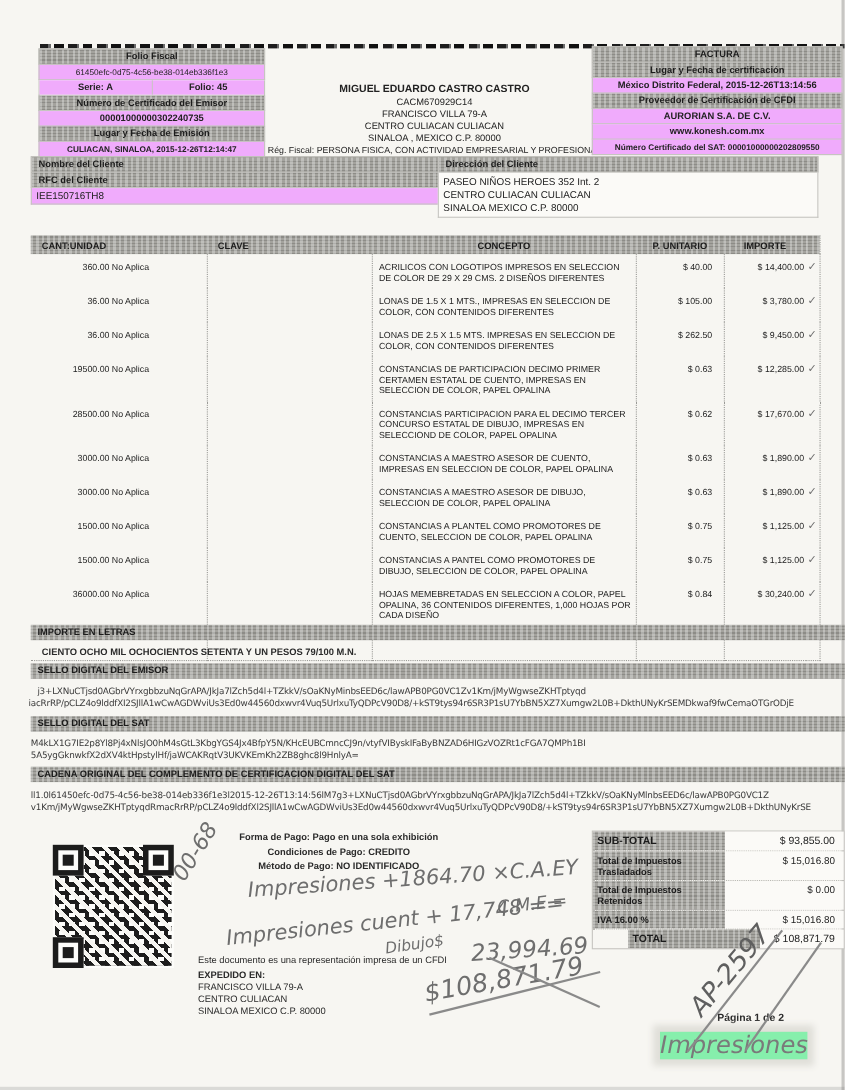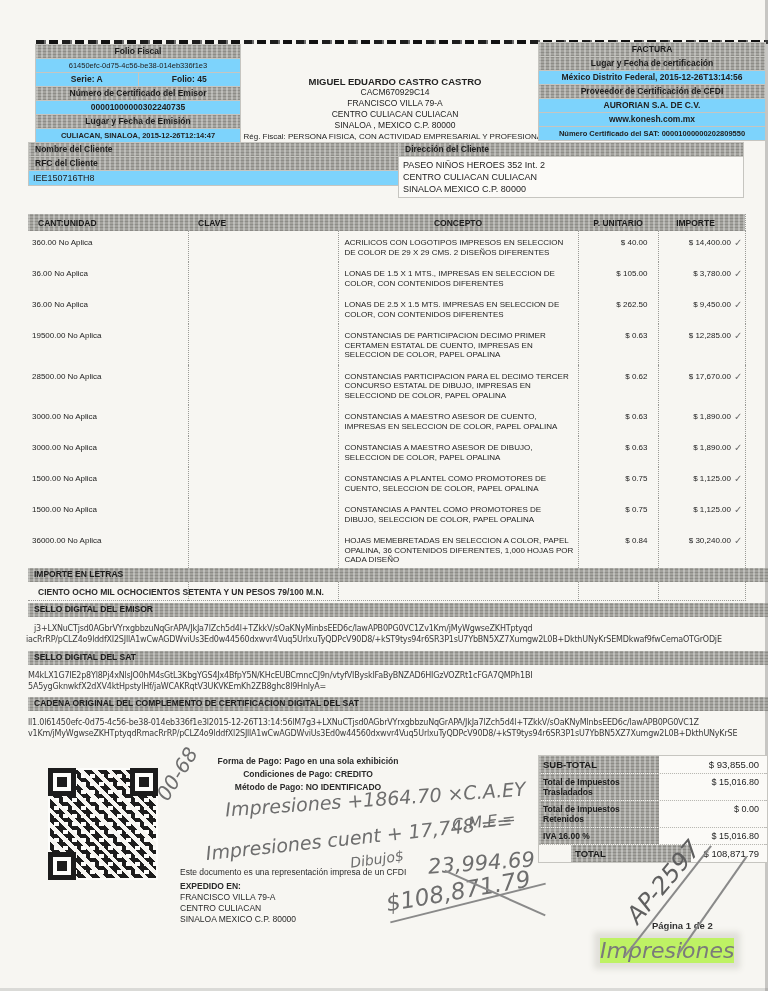--- a/index.html
+++ b/index.html
@@ -9,21 +9,21 @@
   .scan-line{position:absolute;top:40px;left:36px;right:0;height:4px;
     background-image:repeating-linear-gradient(90deg,#1d1d1d 0 8px,#6a6a6a 8px 10px,transparent 10px 13px,#111 13px 22px,transparent 22px 26px);}
   .edge-right{position:absolute;top:0;right:0;bottom:0;width:3px;background:rgba(110,110,108,.35);}
   .edge-bottom{position:absolute;left:0;right:0;bottom:0;height:3px;background:rgba(120,120,118,.22);}
 
   
   .bar{background-color:#a4a39e;
     background-image:repeating-linear-gradient(90deg,rgba(255,255,255,.30) 0 2px,transparent 2px 5px),
                      repeating-linear-gradient(0deg,rgba(80,80,76,.28) 0 1px,transparent 1px 3px);
     color:#1c1c1c;font-weight:700;font-size:8.5px;line-height:13px;padding:0 6px;white-space:nowrap;overflow:hidden;}
-  .val{background:#7dd3fc;font-size:8.5px;line-height:13px;padding:0 4px;white-space:nowrap;overflow:hidden;}
+  .val{background:#f0abfc;font-size:8.5px;line-height:13px;padding:0 4px;white-space:nowrap;overflow:hidden;}
   .c{text-align:center}.b{font-weight:700}.sm{font-size:7.5px}
   .boxed>div{border:1px solid #c6c5c0;border-top:none;}
   .boxed>div:first-child{border-top:1px solid #c6c5c0;}
 
   .fiscal-box{position:absolute;left:35px;top:44px;width:206px;}
   .duo{display:flex;background:#fbfaf7;}
   .duo>div{flex:1;border:none;}
   .duo>div:first-child{border-right:1px solid #c6c5c0;}
 
   .emitter{position:absolute;left:242px;top:76px;width:306px;text-align:center;font-size:8.5px;line-height:11px;}
@@ -42,21 +42,21 @@
   .items{position:absolute;left:28px;top:214px;width:717px;border-collapse:collapse;table-layout:fixed;
          border-right:1px dotted #9a9a96;border-bottom:1px dotted #9a9a96;}
   .items col.cq{width:160px}.items col.ck{width:150px}.items col.cc{width:240px}
   .items col.cu{width:80px}.items col.ci{width:75px}.items col.cx{width:12px}
   .items th{height:15px;font-size:8.5px;font-weight:700;color:#1c1c1c;
     background-color:#a4a39e;
     background-image:repeating-linear-gradient(90deg,rgba(255,255,255,.30) 0 2px,transparent 2px 5px),
                      repeating-linear-gradient(0deg,rgba(80,80,76,.28) 0 1px,transparent 1px 3px);}
   .items th.l{text-align:left;padding-left:10px;}
   .items td{vertical-align:top;font-size:8px;line-height:9.5px;padding:7px 4px 5px 4px;}
-  .items td.qty{text-align:left;padding-right:52px;}
+  .items td.qty{text-align:right;padding-right:52px;}
   .items td.clv{border-left:1px dotted #9a9a96;}
   .items td.cpt{border-left:1px dotted #9a9a96;padding-left:6px;}
   .items td.unit{border-left:1px dotted #9a9a96;text-align:right;padding-right:10px;white-space:nowrap;}
   .items td.imp{border-left:1px dotted #9a9a96;text-align:right;padding-right:2px;white-space:nowrap;}
   .items td.chk{color:#6f6f6f;font-size:10px;padding:7px 0 0 1px;}
   .items tr.filler td{height:30px;padding:0;}
 
   .wide-bar{position:absolute;left:28px;width:738px;height:14px;}
   .wide-text{position:absolute;left:38px;font-size:8.5px;font-weight:700;color:#2b2b2b;white-space:nowrap;}
   .sello{position:absolute;left:34px;font-size:8px;color:#3a3a3a;white-space:nowrap;font-family:"DejaVu Sans",sans-serif;letter-spacing:-.2px;}
@@ -93,21 +93,21 @@
   
   .hw{position:absolute;font-family:"DejaVu Sans",sans-serif;font-style:italic;color:#6e6e6e;white-space:nowrap;}
   .hw-margin{left:148px;top:762px;font-size:20px;transform:rotate(-58deg);}
   .hw-1{left:225px;top:788px;font-size:19px;transform:rotate(-4deg);}
   .hw-1b{left:452px;top:812px;font-size:16px;transform:rotate(-6deg);}
   .hw-2{left:205px;top:826px;font-size:19px;transform:rotate(-6deg);}
   .hw-3{left:350px;top:851px;font-size:14px;transform:rotate(-8deg);}
   .hw-4{left:428px;top:851px;font-size:21px;transform:rotate(-4deg);}
   .hw-5{left:385px;top:878px;font-size:23px;transform:rotate(-10deg);}
   .hw-corner{left:614px;top:868px;font-size:24px;transform:rotate(-50deg);color:#5f5f5f;}
-  .hw-bottom{left:600px;top:938px;font-size:22px;color:#7a7a7a;background:#bef264;box-shadow:0 0 6px 6px #e0dfd9;}
+  .hw-bottom{left:600px;top:938px;font-size:22px;color:#7a7a7a;background:#86efac;box-shadow:0 0 6px 6px #e0dfd9;}
   .stroke{position:absolute;height:0;border-top:2px solid #8a8a8a;}
   .s1{left:388px;top:902px;width:160px;transform:rotate(-14deg);}
   .s2{left:440px;top:892px;width:110px;transform:rotate(24deg);}
   .s3{left:598px;top:900px;width:140px;transform:rotate(-52deg);}
   .s4{left:652px;top:905px;width:120px;transform:rotate(-55deg);}
 </style>
 </head>
 <body>
 
 <div class="page">

